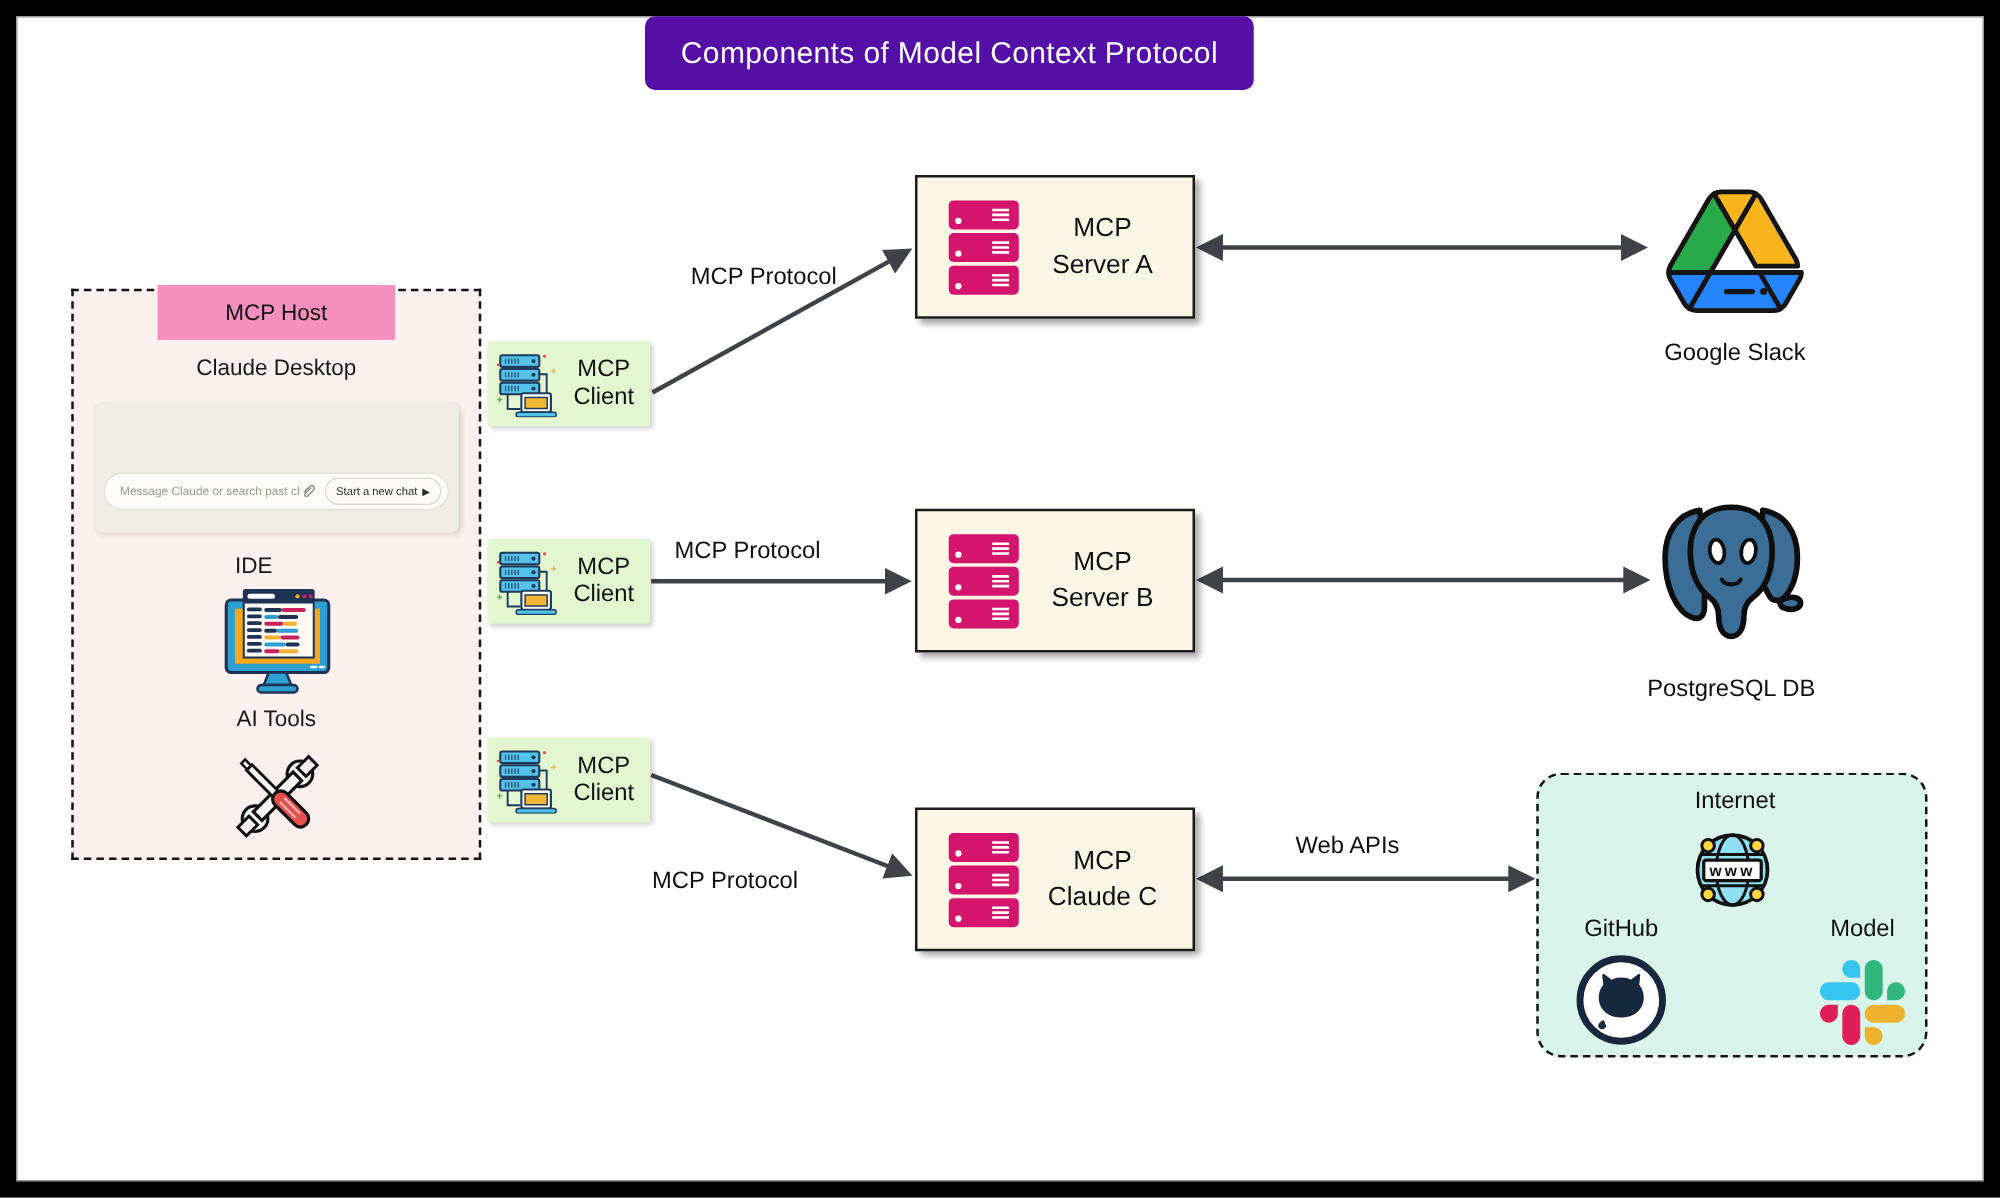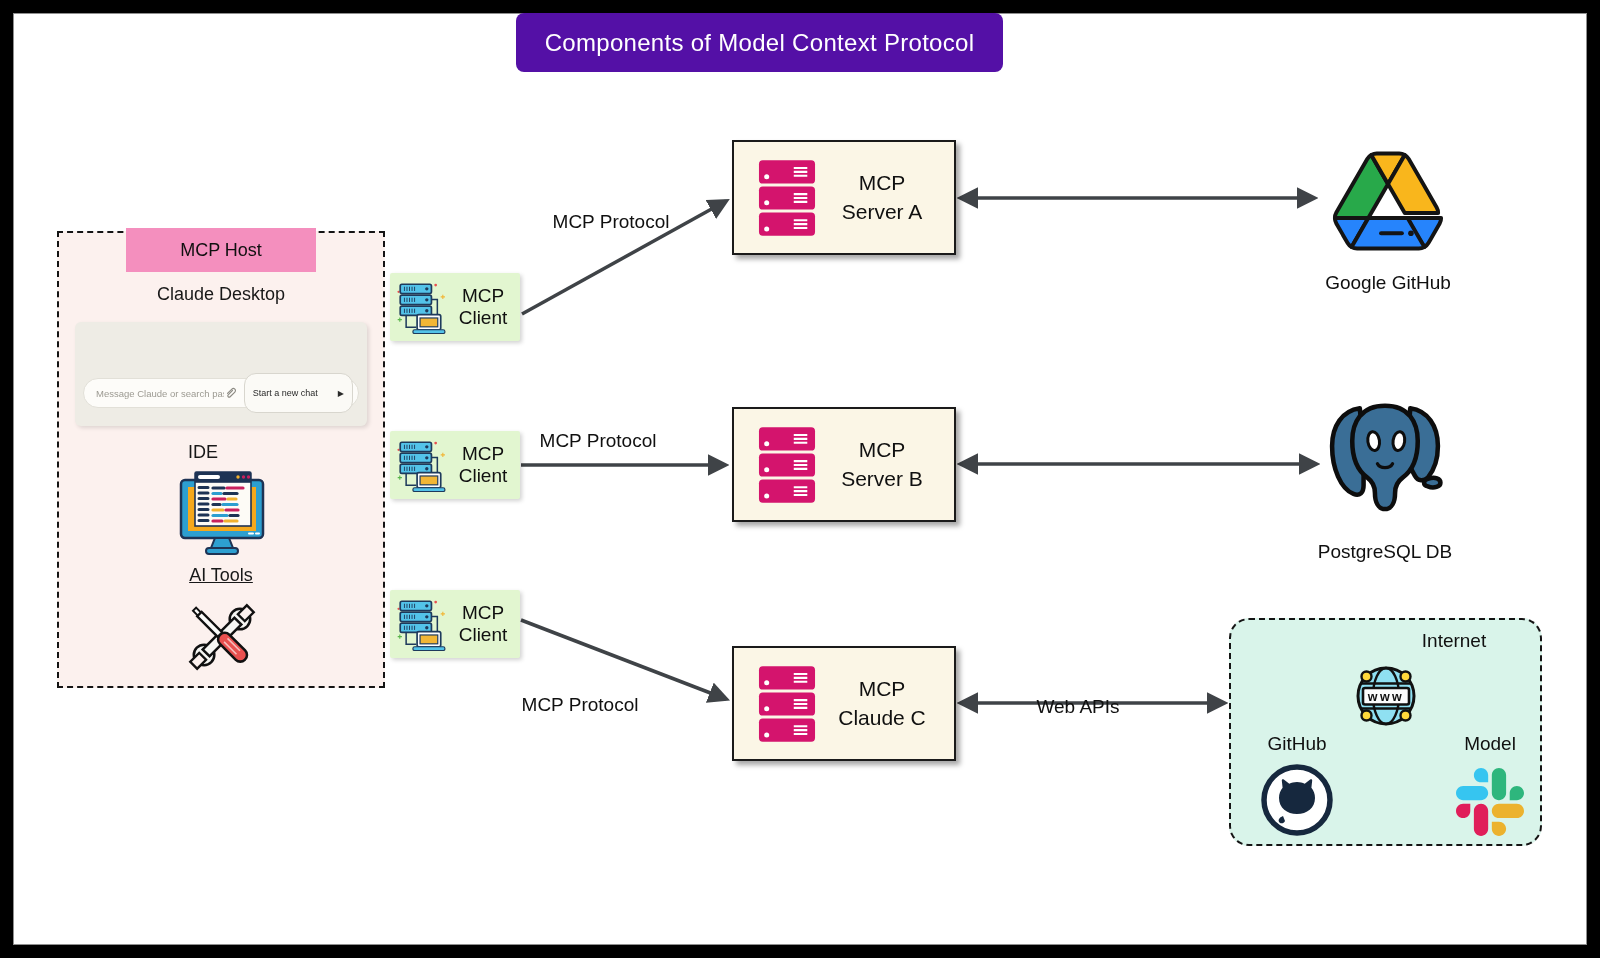--- a/index.html
+++ b/index.html
@@ -16,24 +16,24 @@
     display:flex; align-items:center; justify-content:center; font-size:18px; color:#101010; }
   .host-app { left:57px; top:284px; width:328px; text-align:center; font-size:18px; color:#181818; }
   .claude-card { left:75px; top:322px; width:292px; height:104px; background:#EEECE5; border-radius:6px;
     box-shadow:2px 2px 4px rgba(0,0,0,.12); }
   .claude-head { width:100%; text-align:center; margin-top:8px; font-size:25px; font-weight:bold; color:#17150f; }
   .claude-pill { position:absolute; left:8px; top:56px; width:276px; height:30px; background:#FDFCF9;
     border:1px solid #e2e0d8; border-radius:15px; display:flex; align-items:center; padding:0 5px 0 12px; }
   .claude-pill input { flex:1; border:none; outline:none; background:transparent; font-size:9.5px; color:#777;
     font-family:"Liberation Sans", sans-serif; min-width:0; }
   .claude-pill input::placeholder { color:#9c9a92; }
-  .newchat-btn { display:flex; align-items:center; gap:20px; background:#FBFAF6; border:1px solid #d8d6ce;
-    border-radius:12px; height:40px; padding:0 8px; font-size:9px; color:#2a2a2a; white-space:nowrap; cursor:pointer; }
+  .newchat-btn { display:flex; align-items:center; gap:4px; background:#FBFAF6; border:1px solid #d8d6ce;
+    border-radius:12px; height:22px; padding:0 8px; font-size:9px; color:#2a2a2a; white-space:nowrap; cursor:pointer; }
   .sec-label { left:39px; top:442px; width:328px; text-align:center; font-size:18px; color:#181818; }
-  .sec-label2 { left:57px; top:565px; width:328px; text-align:center; font-size:18px; color:#181818;text-decoration:underline; }
+  .sec-label2 { left:57px; top:565px; width:328px; text-align:center; font-size:18px; color:#181818; }
 
   .client-box { left:390px; width:130px; height:68px; background:#E2F6D0; border-radius:2px;
     box-shadow:2px 2px 4px rgba(0,0,0,.18); display:flex; align-items:center; padding:0 4px 0 6px; }
   .client-label { flex:1; text-align:center; font-size:19px; line-height:1.15; color:#101010; }
 
   .server-box { left:732px; width:224px; height:115px; background:#FBF6E6; border:2px solid #1a1a1a;
     box-shadow:4px 4px 5px rgba(0,0,0,.35); display:flex; align-items:center; padding:0 6px 0 24px; }
   .server-label { flex:1; text-align:center; font-size:21px; line-height:1.35; color:#101010; }
 
   .ext-box { left:1229px; top:618px; width:313px; height:228px; background:#D9F4EA; border:2px dashed #141414;
@@ -235,53 +235,53 @@
       </svg>
     <div class="server-label">
       <div>MCP</div>
         <div>Claude C</div>
     </div>
   </div>
 
   <div class="abs arrow-label" style="left:531px;top:211px;width:160px">MCP Protocol</div>
   <div class="abs arrow-label" style="left:518px;top:430px;width:160px">MCP Protocol</div>
   <div class="abs arrow-label" style="left:500px;top:694px;width:160px">MCP Protocol</div>
-  <div class="abs arrow-label" style="left:998px;top:696px;width:160px">Web APIs</div>
+  <div class="abs arrow-label" style="left:998px;top:666px;width:160px">Web APIs</div>
 
   <svg class="abs" style="left:1330px;top:148px" width="116" height="106" viewBox="-4 -4 95.3 86">
     <g stroke="#141414" stroke-width="3.2" stroke-linejoin="round">
       <path d="m6.6 66.85 3.85 6.65c.8 1.4 1.95 2.5 3.3 3.3L27.5 53H0c0 1.55.4 3.1 1.2 4.5z" fill="#2684FC"></path>
       <path d="M43.65 25 29.9 1.2c-1.35.8-2.5 1.9-3.3 3.3l-25.4 44A9.06 9.06 0 0 0 0 53h27.5z" fill="#28A94A"></path>
       <path d="M73.55 76.8c1.35-.8 2.5-1.9 3.3-3.3l1.6-2.75L86.1 57.5c.8-1.4 1.2-2.95 1.2-4.5H59.798l5.852 11.5z" fill="#2684FC"></path>
       <path d="M43.65 25 57.4 1.2C56.05.4 54.5 0 52.9 0H34.4c-1.6 0-3.15.45-4.5 1.2z" fill="#F9B61C"></path>
       <path d="M59.8 53H27.5L13.75 76.8c1.35.8 2.9 1.2 4.5 1.2h50.8c1.6 0 3.15-.45 4.5-1.2z" fill="#2684FC"></path>
       <path d="m73.4 26.5-12.7-22c-.8-1.4-1.95-2.5-3.3-3.3L43.65 25 57.4 48.8h27.45c0-1.55-.4-3.1-1.2-4.5z" fill="#F9B61C"></path>
     </g>
     <path d="M38 65.5h17" stroke="#141414" stroke-width="3.4" stroke-linecap="round"></path>
     <circle cx="62.5" cy="65.5" r="2.3" fill="#141414"></circle>
   </svg>
-  <div class="abs icon-caption" style="left:1308px;top:272px;width:160px">Google GitHub</div>
+  <div class="abs icon-caption" style="left:1308px;top:272px;width:160px">Google Slack</div>
 
   <svg class="abs" style="left:1322px;top:398px" width="126" height="134" viewBox="0 0 100 106">
     <g stroke="#0d0d0d" stroke-width="3.6" stroke-linejoin="round">
       <path d="M30 8C16 10 8 22 8 38c0 18 7 34 17 38 5 2 8-1 8-7V38z" fill="#3A6E96"></path>
       <path d="M70 8c14 2 22 14 22 30 0 10-3 19-8 25-3 3-8 3-10-1l-6-11V38z" fill="#3A6E96"></path>
       <path d="M50 6C31 6 24 19 24 34c0 14 5 24 12 29 4 3 6 7 6 12 0 8 3 13 8 13s8-5 8-13c0-5 2-9 6-12 7-5 12-15 12-29C76 19 69 6 50 6z" fill="#3A6E96"></path>
       <path d="M84 64c6-2 10 0 10 3s-5 5-10 3c-4-1-4-5 0-6z" fill="#3A6E96"></path>
     </g>
     <g>
       <ellipse cx="41" cy="34" rx="4.6" ry="7.5" fill="#fff" stroke="#0d0d0d" stroke-width="2.4" transform="rotate(-8 41 34)"></ellipse>
       <ellipse cx="61" cy="34" rx="4.6" ry="7.5" fill="#fff" stroke="#0d0d0d" stroke-width="2.4" transform="rotate(8 61 34)"></ellipse>
       <path d="M44 52c2 4 10 4 12 0" stroke="#0d0d0d" stroke-width="2.6" fill="none" stroke-linecap="round"></path>
     </g>
   </svg>
   <div class="abs icon-caption" style="left:1295px;top:541px;width:180px">PostgreSQL DB</div>
 
   <div class="abs ext-box"></div>
-  <div class="abs ext-label" style="left:1384px;top:630px;width:140px">Internet</div>
+  <div class="abs ext-label" style="left:1318px;top:630px;width:140px">Internet</div>
   <svg class="abs" style="left:1346px;top:656px" width="80" height="80" viewBox="0 0 80 80">
     <circle cx="40" cy="40" r="28" fill="#8FE0F2" stroke="#111" stroke-width="3"></circle>
     <ellipse cx="40" cy="40" rx="13" ry="28" fill="none" stroke="#111" stroke-width="2.4"></ellipse>
     <path d="M14.5 27.5h51M14.5 52.5h51" stroke="#111" stroke-width="2.4"></path>
     <g fill="#FFD83B" stroke="#111" stroke-width="2.4">
       <circle cx="20.5" cy="20.5" r="5"></circle>
         <circle cx="59.5" cy="20.5" r="5"></circle>
       <circle cx="20.5" cy="59.5" r="5"></circle>
         <circle cx="59.5" cy="59.5" r="5"></circle>
     </g>

